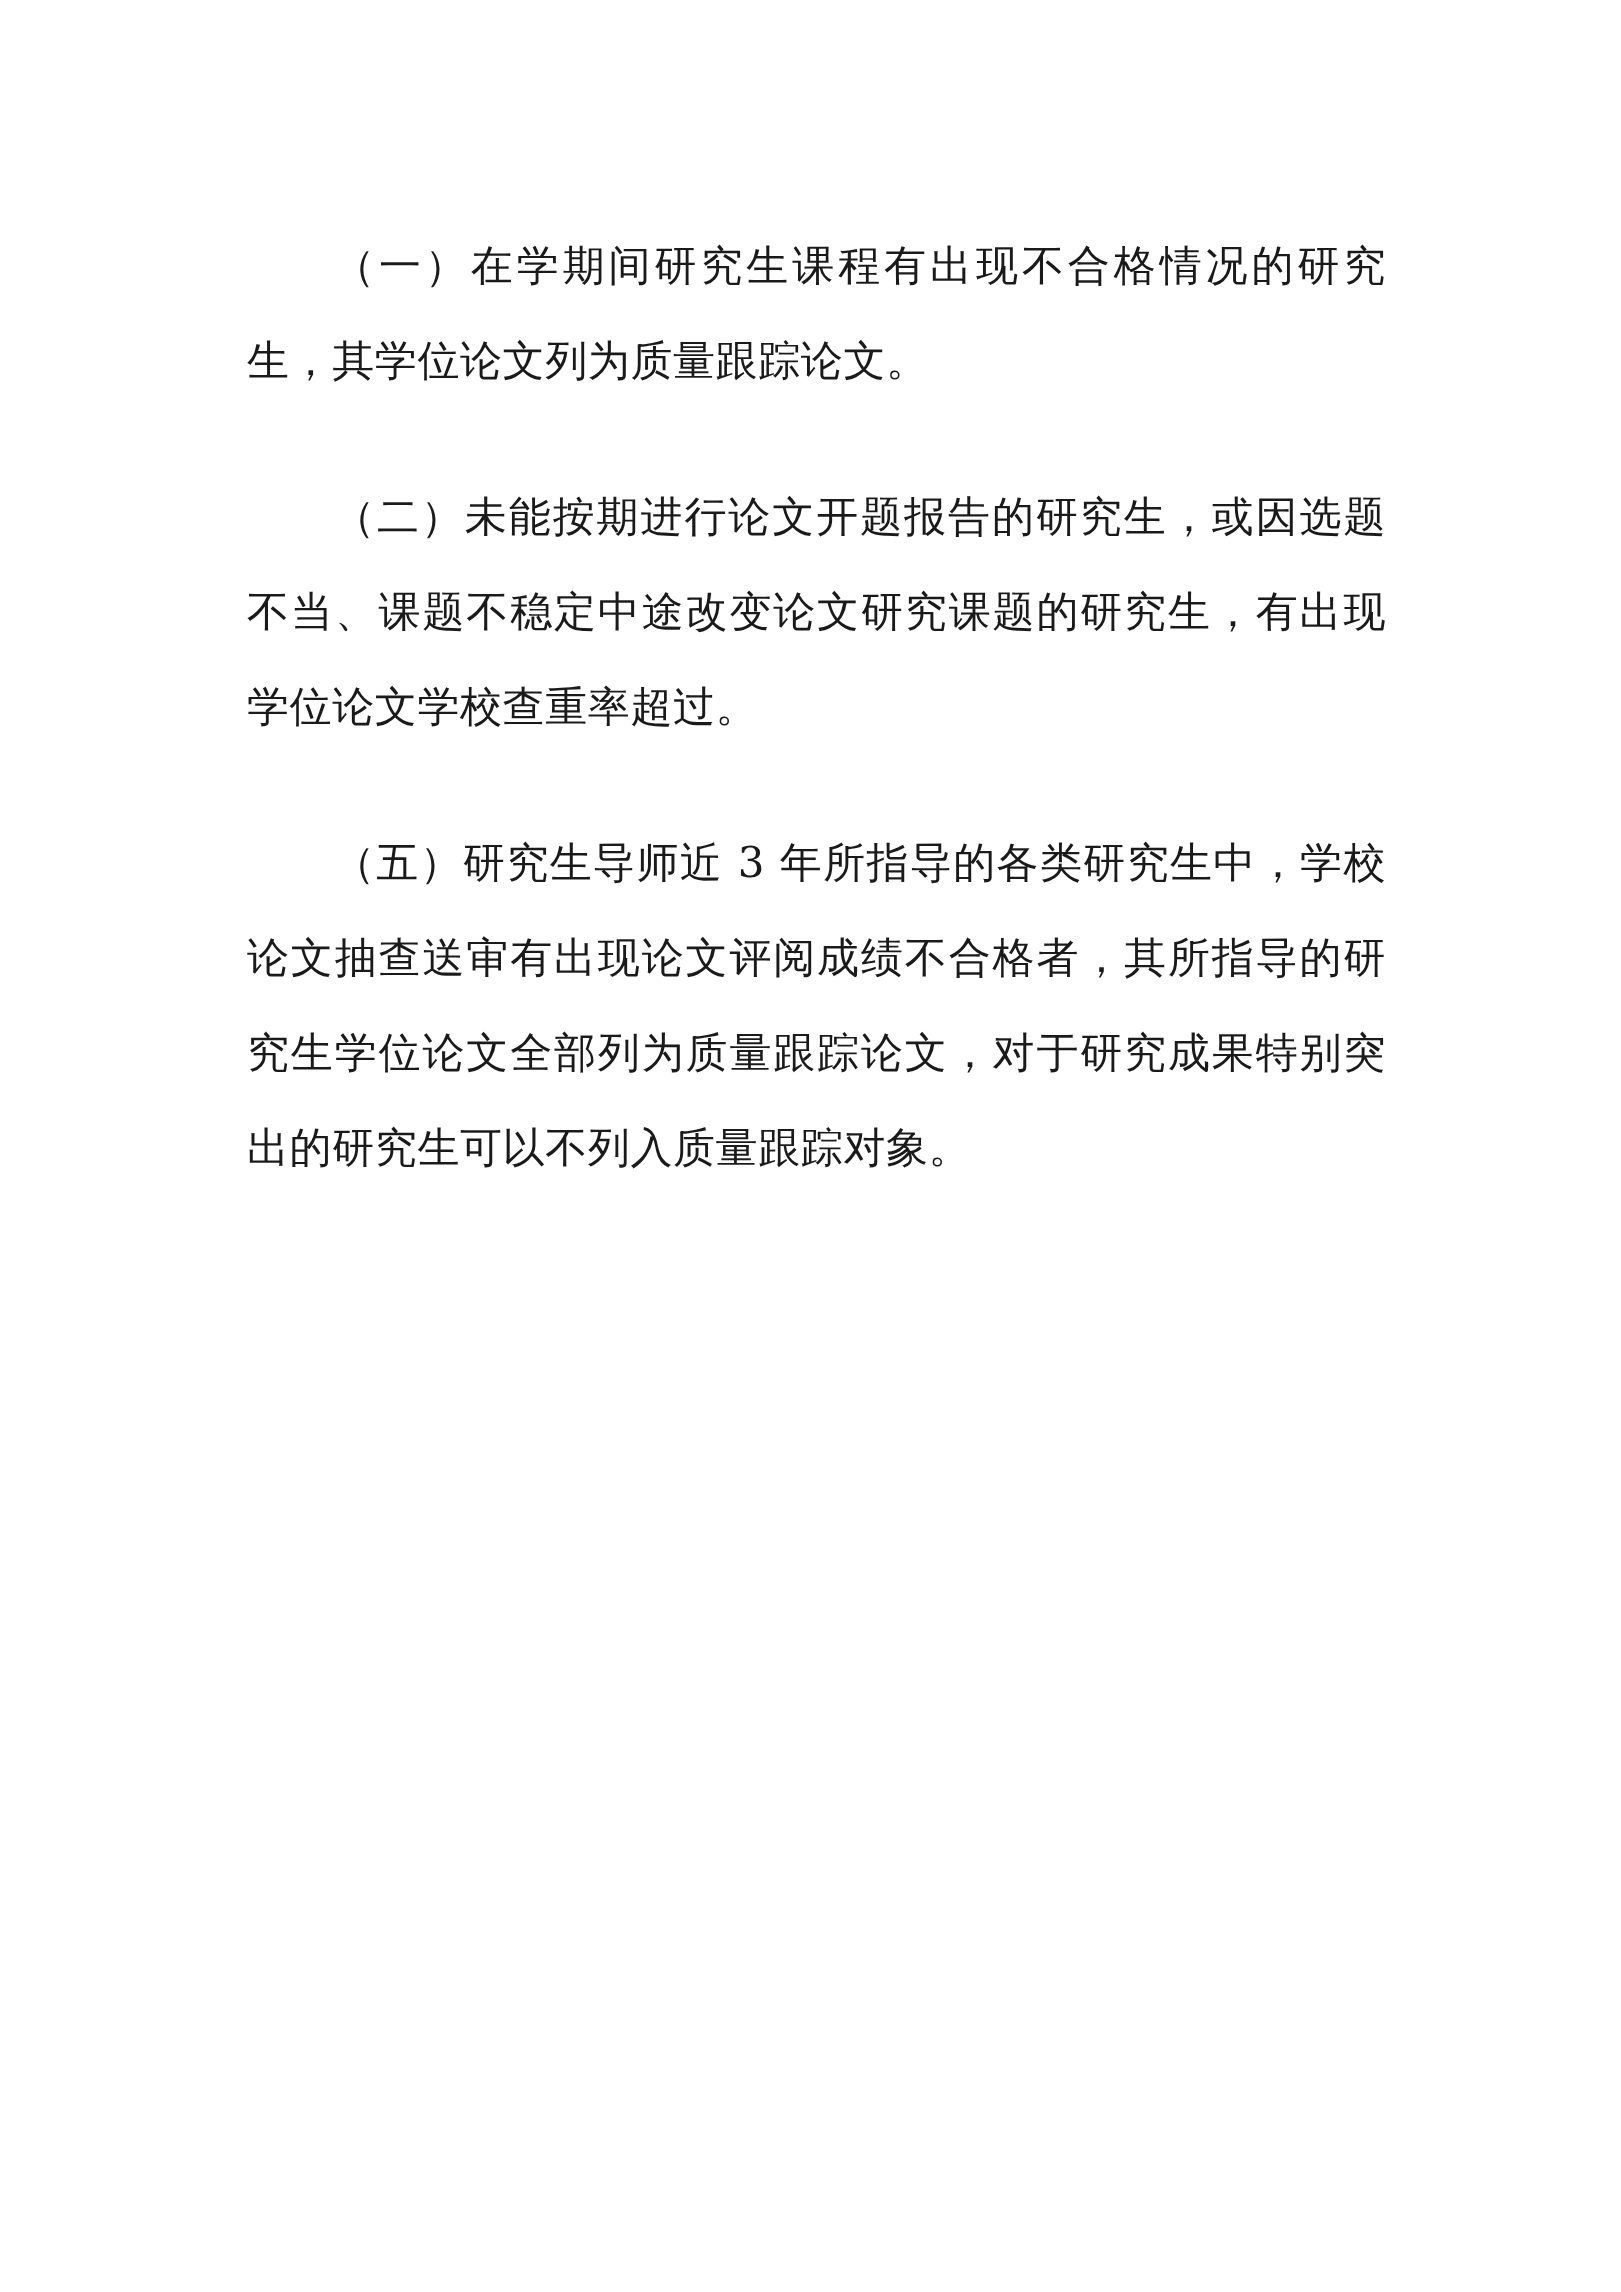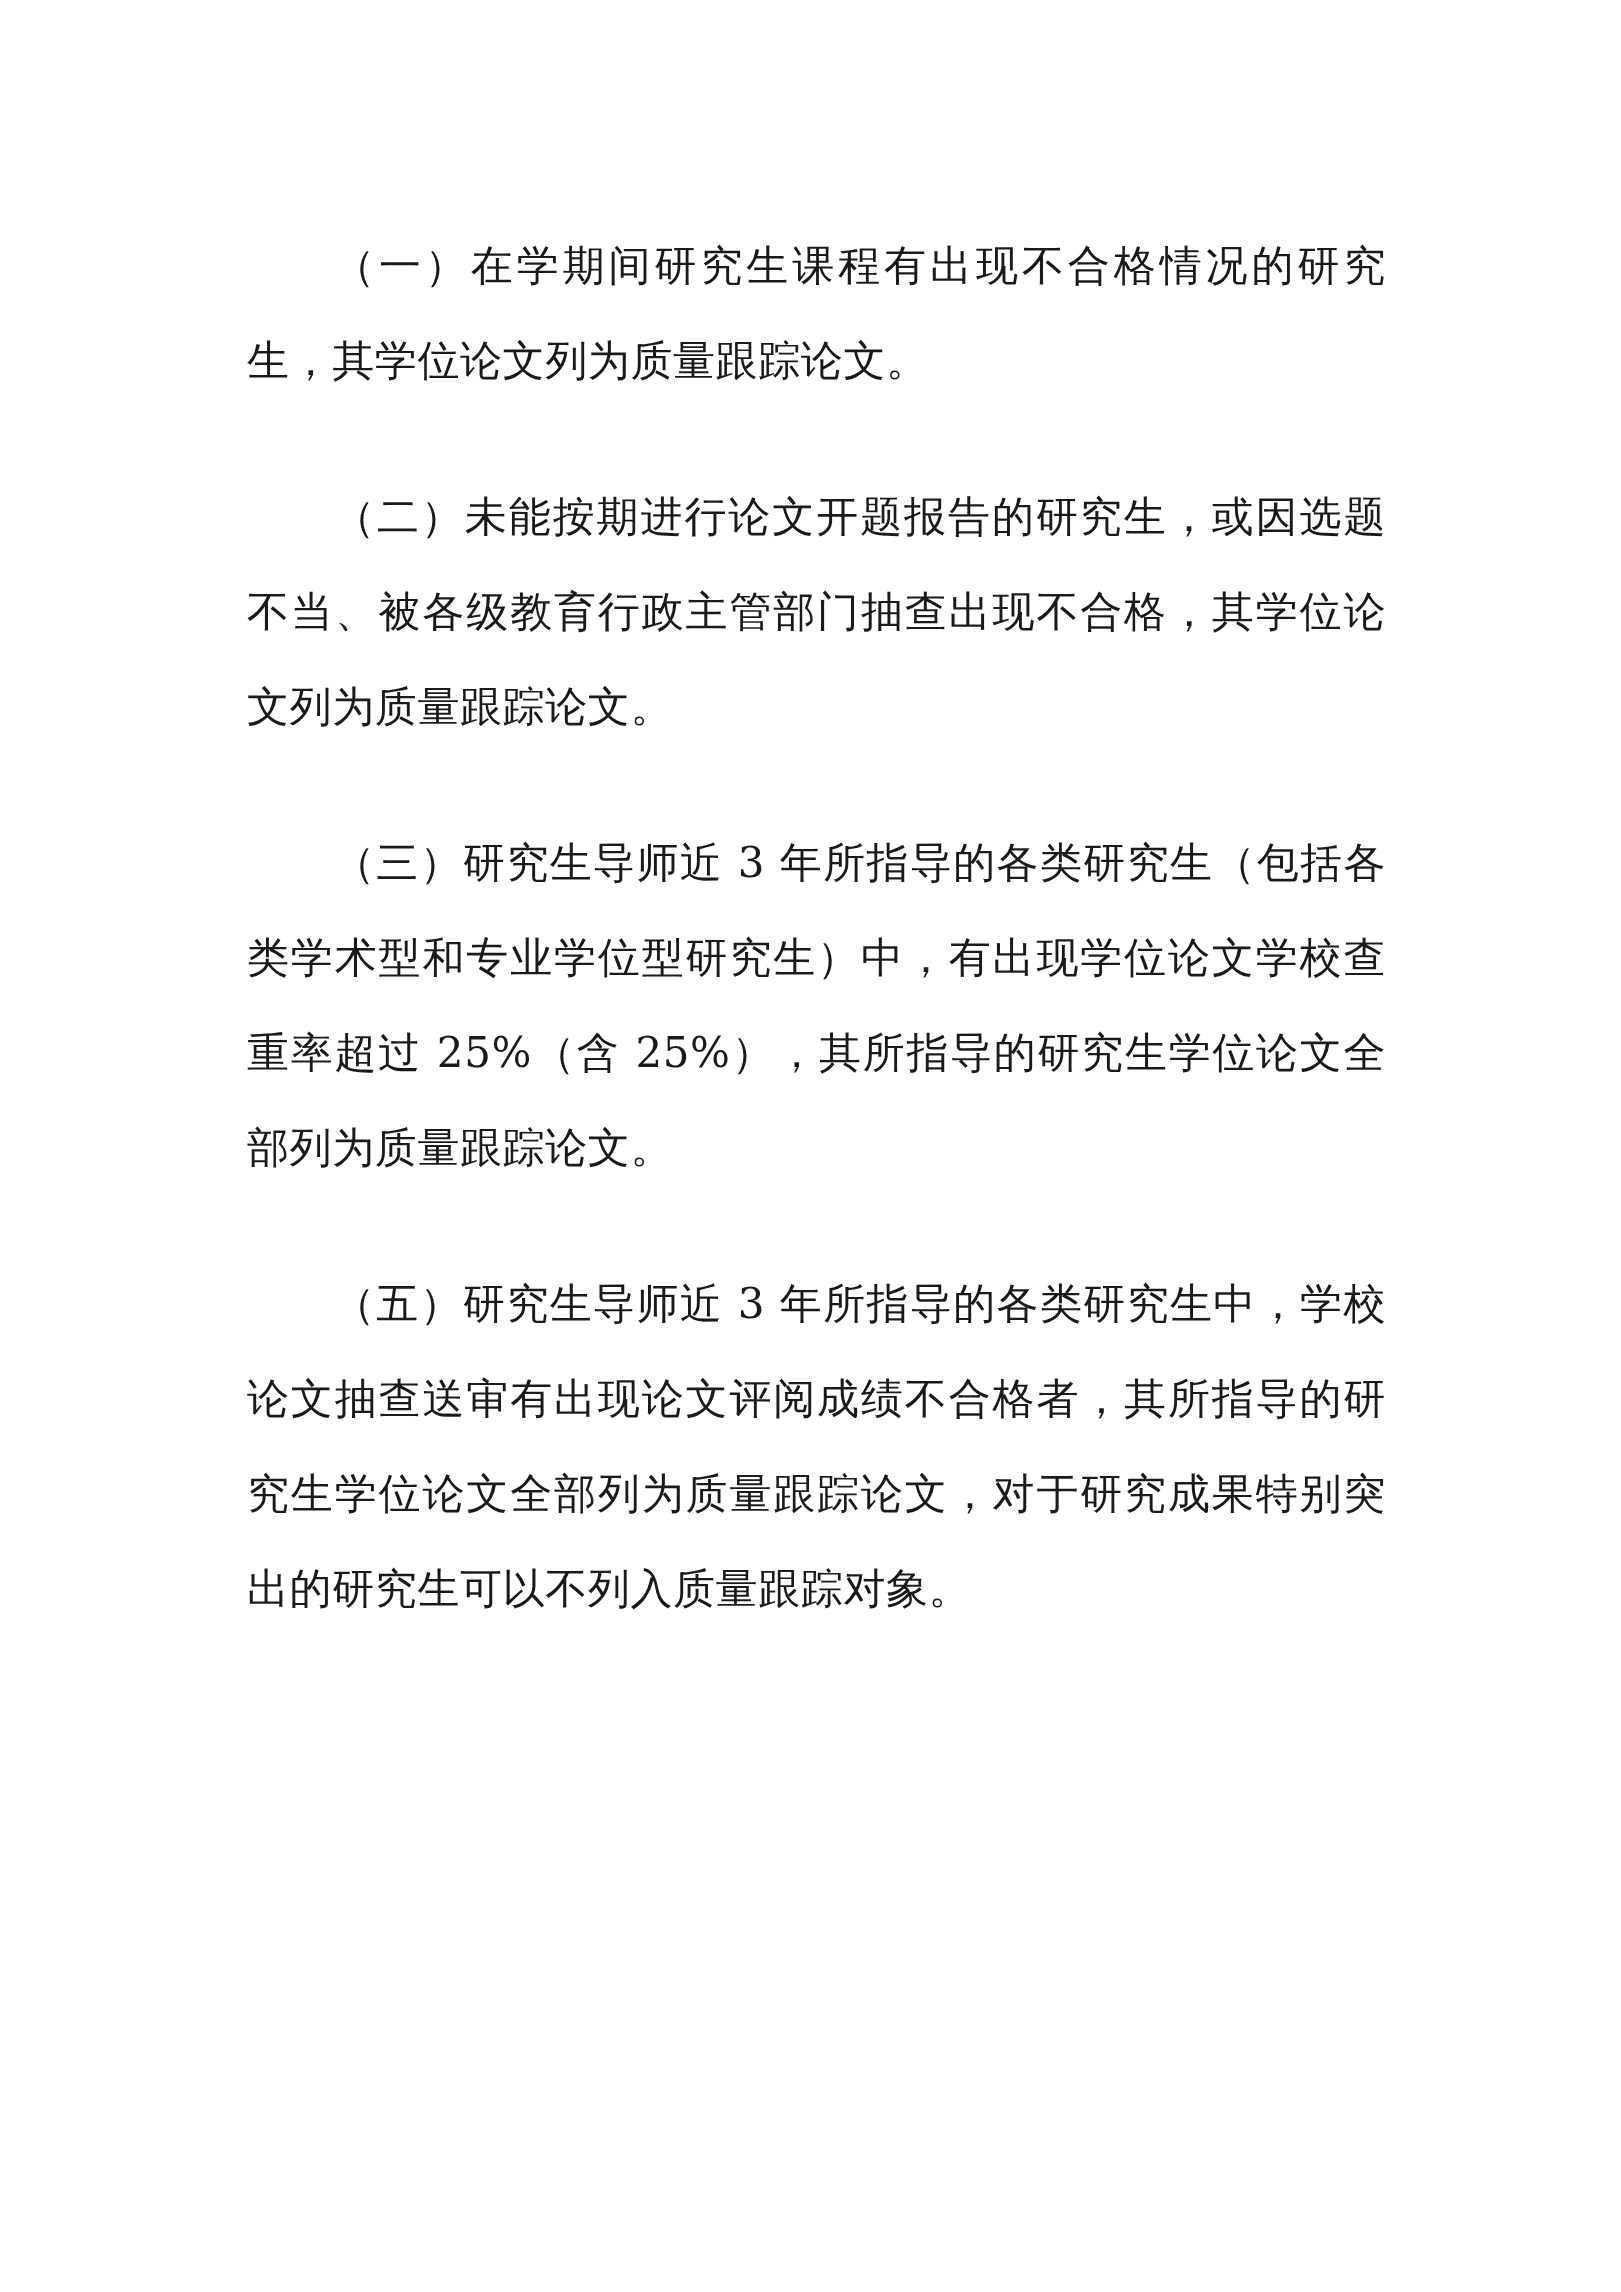--- a/index.html
+++ b/index.html
@@ -18,18 +18,17 @@
     letter-spacing:0.6px;
     word-break:break-all;
   }
 </style>
 </head>
 <body>
 
 <div class="page">
   <div class="content">
     <p class="para">（一）在学期间研究生课程有出现不合格情况的研究生，其学位论文列为质量跟踪论文。</p>
-    <p class="para">（二）未能按期进行论文开题报告的研究生，或因选题不当、被各级教育行政主管部门抽查出现不合格，其学位论文列为质量跟踪论文。</p>
-    <p class="para">（三）研究生导师近 3 年所指导的各类研究生（包括各类学术型和专业学位型研究生）中，有出现学位论文学校查重率超过 25%（含 25%），其所指导的研究生学位论文全部列为质量跟踪论文。</p>
+    <p class="para">（二）未能按期进行论文开题报告的研究生，或因选题不当、课题不稳定中途改变论文研究课题的研究生，有出现学位论文学校查重率超过。</p>
     <p class="para">（五）研究生导师近 3 年所指导的各类研究生中，学校论文抽查送审有出现论文评阅成绩不合格者，其所指导的研究生学位论文全部列为质量跟踪论文，对于研究成果特别突出的研究生可以不列入质量跟踪对象。</p>
   </div>
 </div>
 
 
 </body></html>

